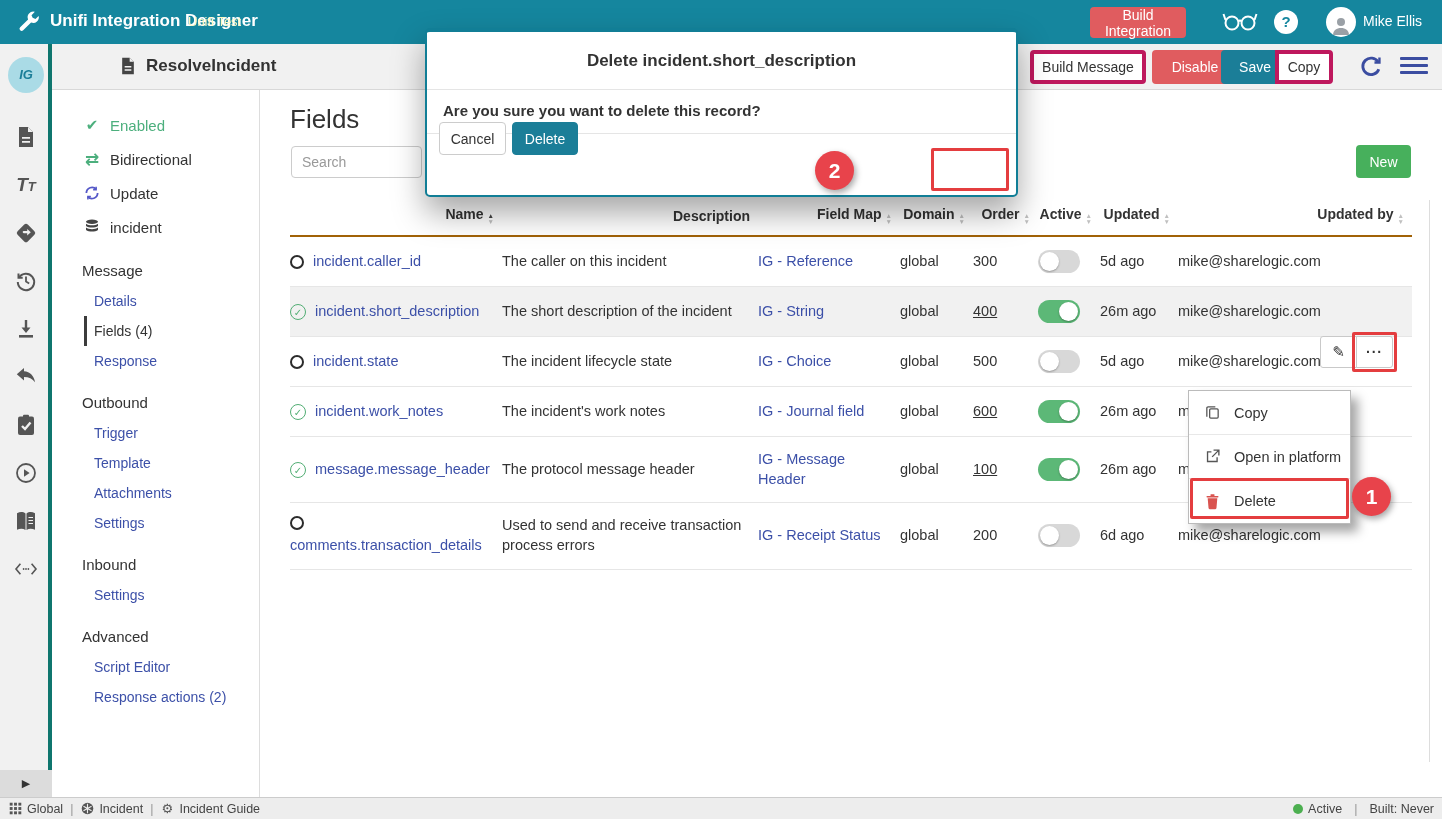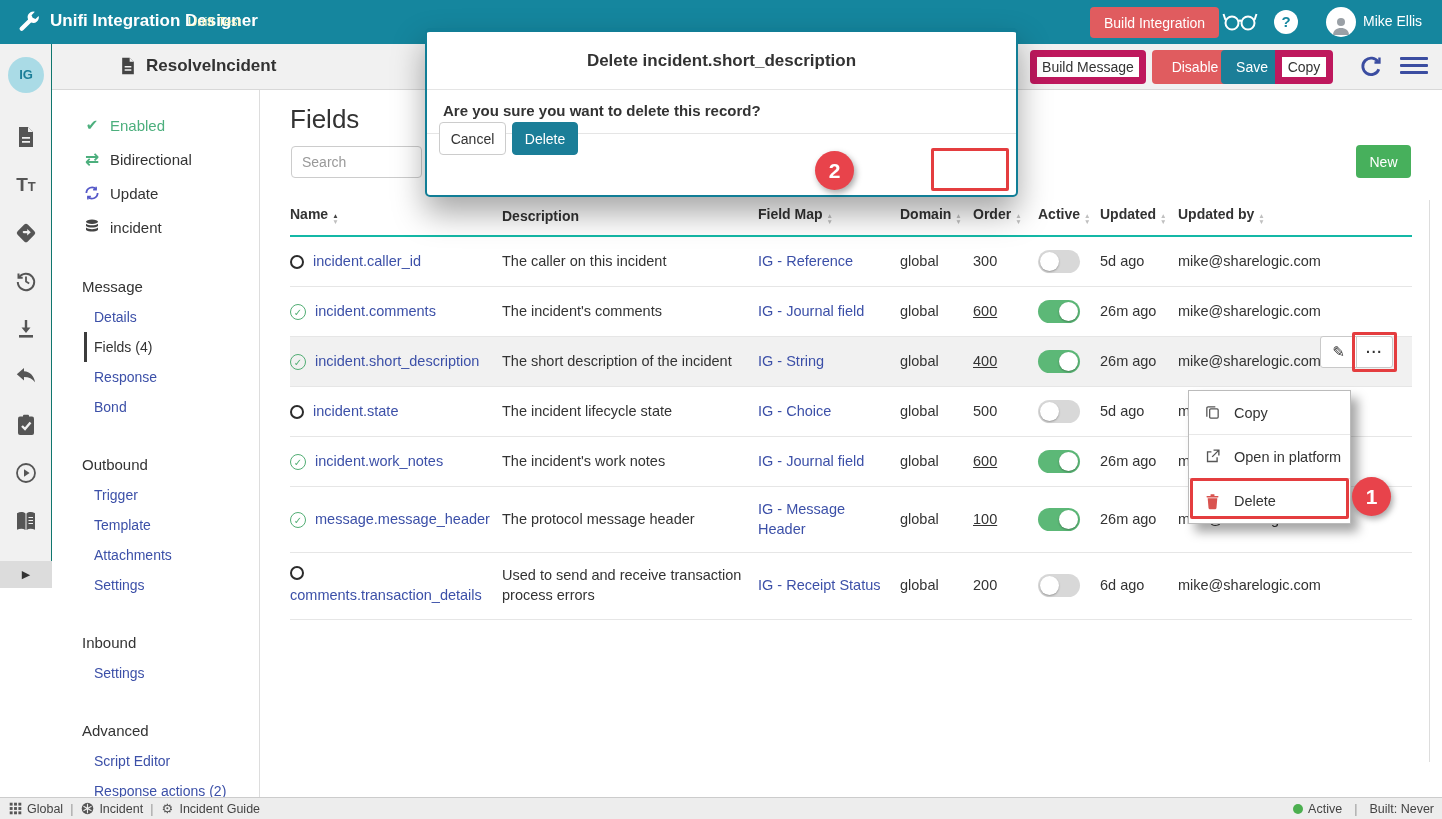--- a/index.html
+++ b/index.html
@@ -5,77 +5,77 @@
   * { margin:0; padding:0; box-sizing:border-box; }
   html,body { width:1442px; height:819px; overflow:hidden; }
   body { position:relative; background:#fff; font-family:"Liberation Sans","DejaVu Sans",sans-serif; color:#333; }
   a { text-decoration:none; }
 
   
   .topbar { position:absolute; left:0; top:0; width:1442px; height:44px; background:#15869e; z-index:5; }
   .wrench { position:absolute; left:16px; top:9px; width:25px; height:25px; }
   .app-title { position:absolute; left:50px; top:11px; color:#fff; font-size:17px; font-weight:bold; }
   .app-sub { position:absolute; left:188px; top:14px; color:#fef9c3; font-size:13px; }
-  .btn-build-int { position:absolute; left:1090px; top:7px; width:129px; height:31px; background:#e05c5f; color:#fff;
+  .btn-build-int { position:absolute; left:1090px; top:7px; width:96px; height:31px; background:#e05c5f; color:#fff;
     border:none; border-radius:4px; font-size:14px; font-family:inherit; cursor:pointer; }
   .glasses { position:absolute; left:1222px; top:10px; width:36px; height:24px; }
   .help-circle { position:absolute; left:1274px; top:10px; width:24px; height:24px; border-radius:50%; background:#fff;
     color:#15869e; font-weight:bold; font-size:15px; text-align:center; line-height:24px; }
   .avatar-circle { position:absolute; left:1326px; top:7px; width:30px; height:30px; border-radius:50%; background:#fff;
     display:flex; align-items:flex-end; justify-content:center; overflow:hidden; }
   .user-name { position:absolute; left:1363px; top:13px; color:#fff; font-size:14px; }
 
   
   .subheader { position:absolute; left:52px; top:44px; width:1390px; height:46px; background:#f1f1f1; border-bottom:1px solid #d8d8d8; z-index:4; }
   .doc-ico { position:absolute; left:66px; top:12px; width:20px; height:22px; }
   .record-title { position:absolute; left:94px; top:12px; font-size:17px; font-weight:bold; color:#333; }
   .hbtn { position:absolute; top:6px; height:34px; border-radius:4px; font-size:14px; font-family:inherit; cursor:pointer;
-    border:7px solid #be185d; background:#fff; color:#333; }
+    border:4px solid #be185d; background:#fff; color:#333; }
   .hbtn.red { background:#e05c5f; border-color:#e05c5f; color:#fff; }
   .hbtn.teal { background:#1b7e98; border-color:#1b7e98; color:#fff;text-align:right; }
   .refresh-ico { position:absolute; left:1306px; top:10px; width:26px; height:26px; cursor:pointer; }
   .hamburger { position:absolute; left:1348px; top:13px; width:28px; height:20px; cursor:pointer; }
   .hamburger i { display:block; height:3px; background:#3b4da1; margin-bottom:4px; border-radius:1px; }
 
   
-  .rail { position:absolute; left:0; top:44px; width:52px; height:544px; background:#f1f1f1; border-right:1px solid #0f766e; z-index:3; }
+  .rail { position:absolute; left:0; top:44px; width:52px; height:753px; background:#f1f1f1; border-right:4px solid #0f766e; z-index:3;font-style:italic; }
   .ig-avatar { position:absolute; left:8px; top:13px; width:36px; height:36px; border-radius:50%; background:#aadbe6;
     color:#1b7e98; font-weight:bold; font-size:13px; text-align:center; line-height:36px; cursor:pointer; }
   .rail-icons { position:absolute; left:0; top:80px; width:52px; display:flex; flex-direction:column; align-items:center; }
   .rail-icon { width:26px; height:26px; margin-bottom:22px; display:flex; align-items:center; justify-content:center; cursor:pointer; }
   .rail-icon svg { width:24px; height:24px; }
   .tt { font-weight:bold; color:#555; font-size:19px; }
   .tt small { font-size:13px; font-weight:bold; }
   .rail-expand { position:absolute; left:0; bottom:0; width:52px; height:27px; background:#dcdcdc; color:#333;
     font-size:11px; text-align:center; line-height:27px; cursor:pointer; }
 
   
   .sidebar { position:absolute; left:52px; top:90px; width:208px; height:707px; background:#fff; border-right:1px solid #ddd; z-index:3; padding-top:18px; }
   .sb-status { display:flex; align-items:center; gap:8px; padding-left:30px; height:34px; font-size:15px; color:#333; cursor:pointer; }
   .sb-status.green { color:#4caf7d; }
   .sb-ico { width:20px; height:20px; display:flex; align-items:center; justify-content:center; font-size:16px; }
   .sb-ico svg { width:18px; height:18px; }
   .ck { color:#4caf7d; font-size:15px; font-weight:bold; }
   .bidir { color:#4caf7d; font-size:17px; font-weight:bold; }
-  .sb-head { padding-left:30px; height:30px; line-height:30px; margin-top:28px; font-size:15px; color:#333; }
+  .sb-head { padding-left:30px; height:30px; line-height:30px; margin-top:12px; font-size:15px; color:#333; }
   .sb-link { padding-left:42px; height:30px; line-height:30px; font-size:14px; color:#3c50a8; cursor:pointer; }
   .sb-link.active { color:#333; border-left:3px solid #3c3c3c; margin-left:32px; padding-left:7px; }
 
   
   .main { position:absolute; left:260px; top:90px; width:1182px; height:707px; background:#fff; }
   .fields-title { position:absolute; left:30px; top:14px; font-size:26px; color:#333; }
   .search-input { position:absolute; left:31px; top:56px; width:131px; height:32px; border:1px solid #ccc; border-radius:4px;
     padding:8px 10px; font-size:14px; font-family:inherit; color:#333; }
   .search-input::placeholder { color:#999; }
   .btn-new { position:absolute; left:1096px; top:55px; width:55px; height:33px; background:#47b05c; color:#fff; border:none;
     border-radius:4px; font-size:14px; font-family:inherit; cursor:pointer; }
   .tbl-wrap { position:absolute; left:30px; top:108px; width:1122px; }
   table { border-collapse:collapse; table-layout:fixed; width:1122px; }
   col.c1{width:212px} col.c2{width:256px} col.c3{width:142px} col.c4{width:73px} col.c5{width:65px} col.c6{width:62px} col.c7{width:78px} col.c8{width:234px}
-  thead th { text-align:left; font-size:14px; color:#333; padding:8px 8px 10px 0; border-bottom:2px solid #14b8a6; white-space:nowrap; }
+  thead th { text-align:right; font-size:14px; color:#333; padding:8px 8px 10px 0; border-bottom:2px solid #a16207; white-space:nowrap; }
   .sort { display:inline-flex; flex-direction:column; margin-left:4px; vertical-align:1px; }
   .sort i { font-style:normal; font-size:6.5px; line-height:6px; color:#c0c0c0; }
   .sort.asc .up { color:#444; }
   tbody td { font-size:14.5px; color:#333; padding:13px 8px 13px 0; border-bottom:1px solid #e6e6e6; vertical-align:middle; line-height:1.35; }
   tbody tr.hl { background:#f1f1f1; }
   .st { display:inline-block; vertical-align:middle; margin-right:9px; }
   .st.off { width:14px; height:14px; border:2px solid #2b2b2b; border-radius:50%; }
   .st.on { width:16px; height:16px; border:1.5px solid #52ae74; border-radius:50%; color:#52ae74; font-size:10px;
     text-align:center; line-height:15px; font-weight:bold; }
   td a.lnk { color:#3c50a8; cursor:pointer; }
@@ -280,21 +280,20 @@
           <ellipse cx="12" cy="5" rx="8" ry="3"></ellipse>
           <path d="M4 7.5c1.8 1.5 5 2.1 8 2.1s6.2-.6 8-2.1v3.2c-1.8 1.5-5 2.1-8 2.1s-6.2-.6-8-2.1zM4 12.8c1.8 1.5 5 2.1 8 2.1s6.2-.6 8-2.1V16c-1.8 1.5-5 2.1-8 2.1S5.8 17.5 4 16z"></path>
         </svg>
       </span>
       <span>incident</span>
     </div>
     <div class="sb-head">Message</div>
     <div class="sb-link">Details</div>
     <div class="sb-link active">Fields (4)</div>
     <div class="sb-link">Response</div>
-    <div class="sb-link">Bond</div>
     <div class="sb-head">Outbound</div>
     <div class="sb-link">Trigger</div>
     <div class="sb-link">Template</div>
     <div class="sb-link">Attachments</div>
     <div class="sb-link">Settings</div>
     <div class="sb-head">Inbound</div>
     <div class="sb-link">Settings</div>
     <div class="sb-head">Advanced</div>
     <div class="sb-link">Script Editor</div>
     <div class="sb-link">Response actions (2)</div>
@@ -355,34 +354,20 @@
     <td>The caller on this incident</td>
     <td><a class="lnk">IG - Reference</a></td>
     <td>global</td>
     <td><span class="ord ">300</span></td>
     <td>
               <div class="tog ">
                 <span class="knob"></span>
               </div>
             </td>
     <td>5d ago</td>
-    <td class="email">mike@sharelogic.com</td>
-  </tr>
-          <tr class="">
-    <td class=""><span class="st on">✓</span><a class="lnk">incident.comments</a></td>
-    <td>The incident's comments</td>
-    <td><a class="lnk">IG - Journal field</a></td>
-    <td>global</td>
-    <td><span class="ord u">600</span></td>
-    <td>
-              <div class="tog on">
-                <span class="knob"></span>
-              </div>
-            </td>
-    <td>26m ago</td>
     <td class="email">mike@sharelogic.com</td>
   </tr>
           <tr class="hl">
     <td class=""><span class="st on">✓</span><a class="lnk">incident.short_description</a></td>
     <td>The short description of the incident</td>
     <td><a class="lnk">IG - String</a></td>
     <td>global</td>
     <td><span class="ord u">400</span></td>
     <td>
               <div class="tog on">

